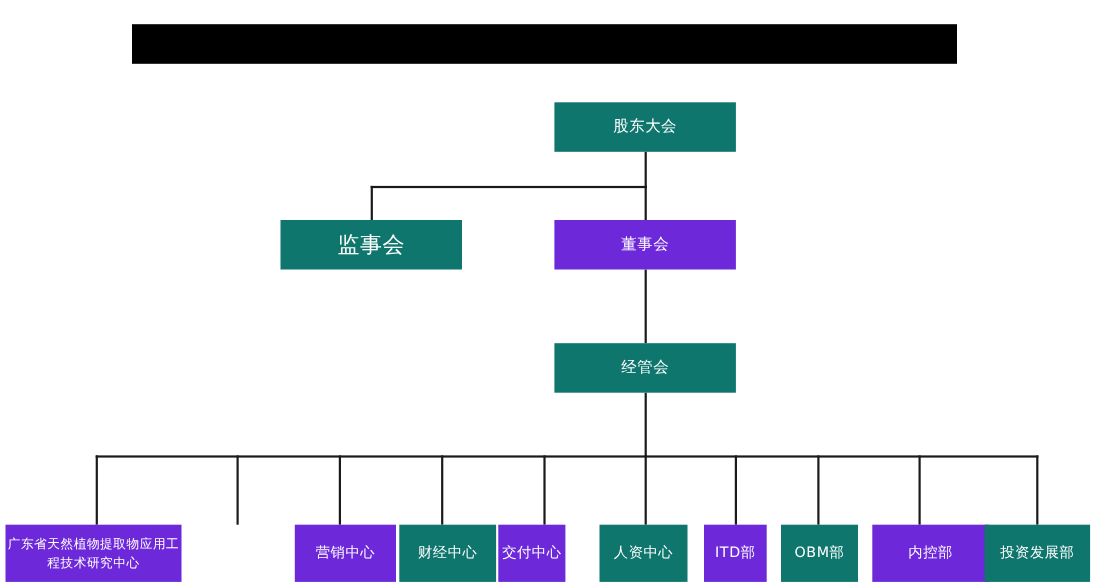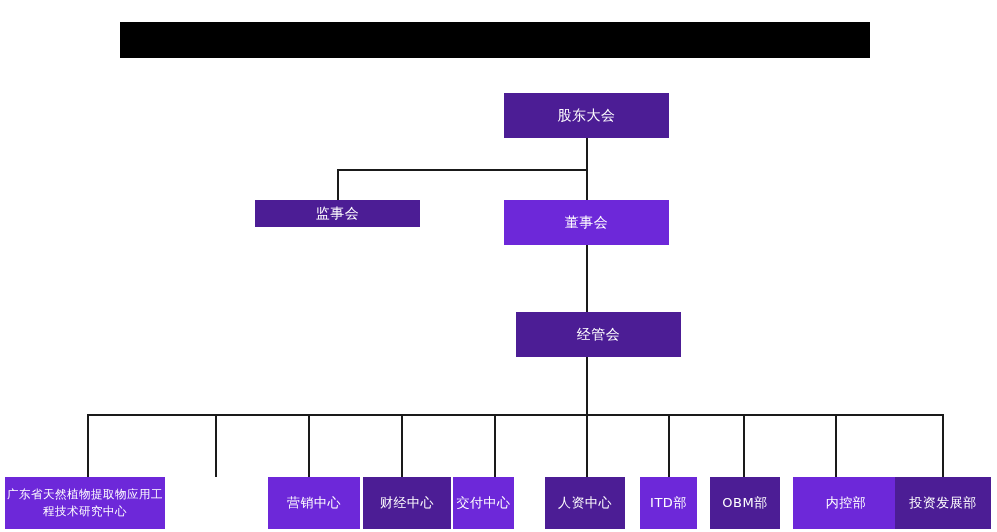--- a/index.html
+++ b/index.html
@@ -30,28 +30,28 @@
     box-sizing: border-box;
     display: flex;
     align-items: center;
     justify-content: center;
     text-align: center;
     color: #ffffff;
     line-height: 1.25;
     letter-spacing: 0.5px;
     z-index: 3;
   }
-  .node.dark  { background: #4c1d95; }
+  .node.dark  { background: #0f766e; }
   .node.light { background: #6d28d9; }
 
   
   .lvl1 { left: 504px; top: 93px;  width: 165px; height: 45px; font-size: 14px; }
-  .lvl2a{ left: 255px; top: 200px; width: 165px; height: 27px; font-size: 14px; }
+  .lvl2a{ left: 255px; top: 200px; width: 165px; height: 45px; font-size: 20px; }
   .lvl2b{ left: 504px; top: 200px; width: 165px; height: 45px; font-size: 14px; }
-  .lvl3 { left: 504px; top: 312px; width: 165px; height: 45px; font-size: 14px; margin-left: 12px; }
+  .lvl3 { left: 504px; top: 312px; width: 165px; height: 45px; font-size: 14px; }
 
   .leaf {
     top: 477px;
     height: 52px;
     font-size: 13px;
   }
   .leaf.wide  { font-size: 11.5px; padding: 0 0; line-height: 1.45; }
 
   
   .line {

